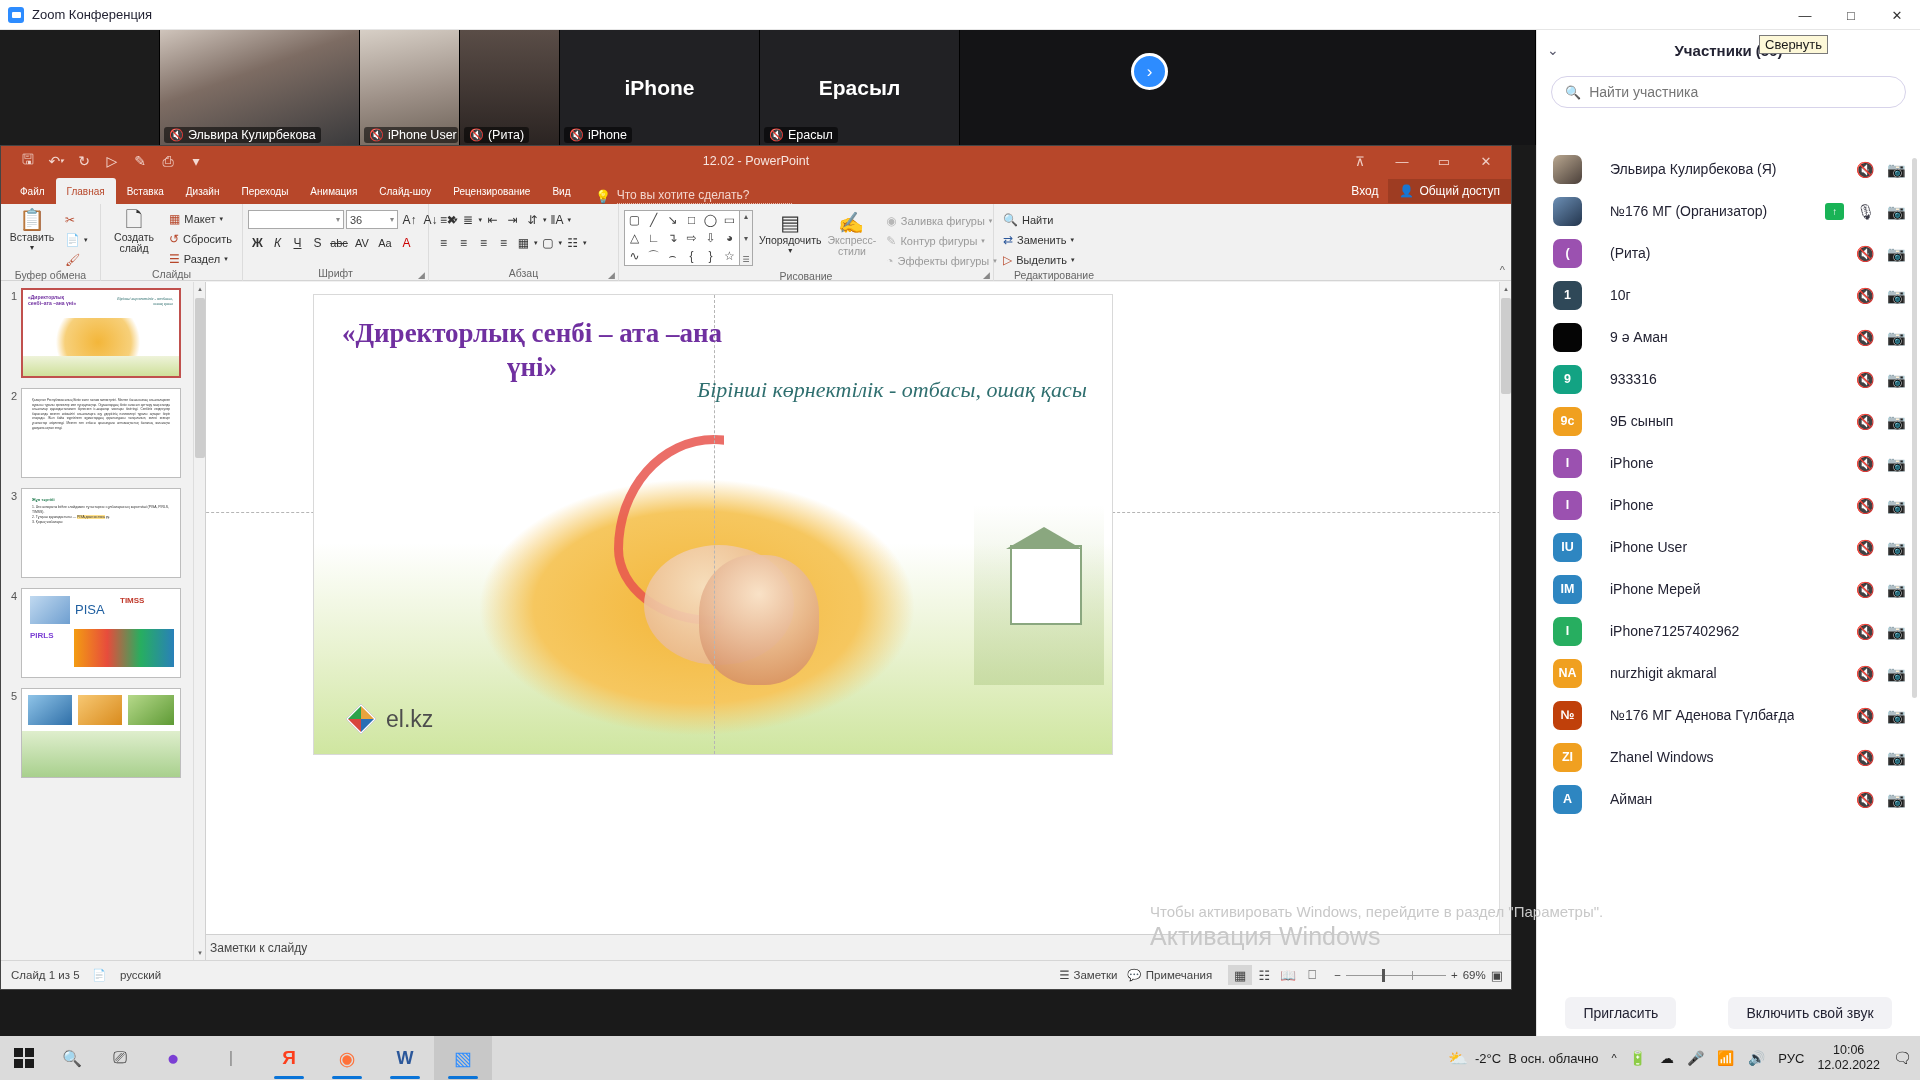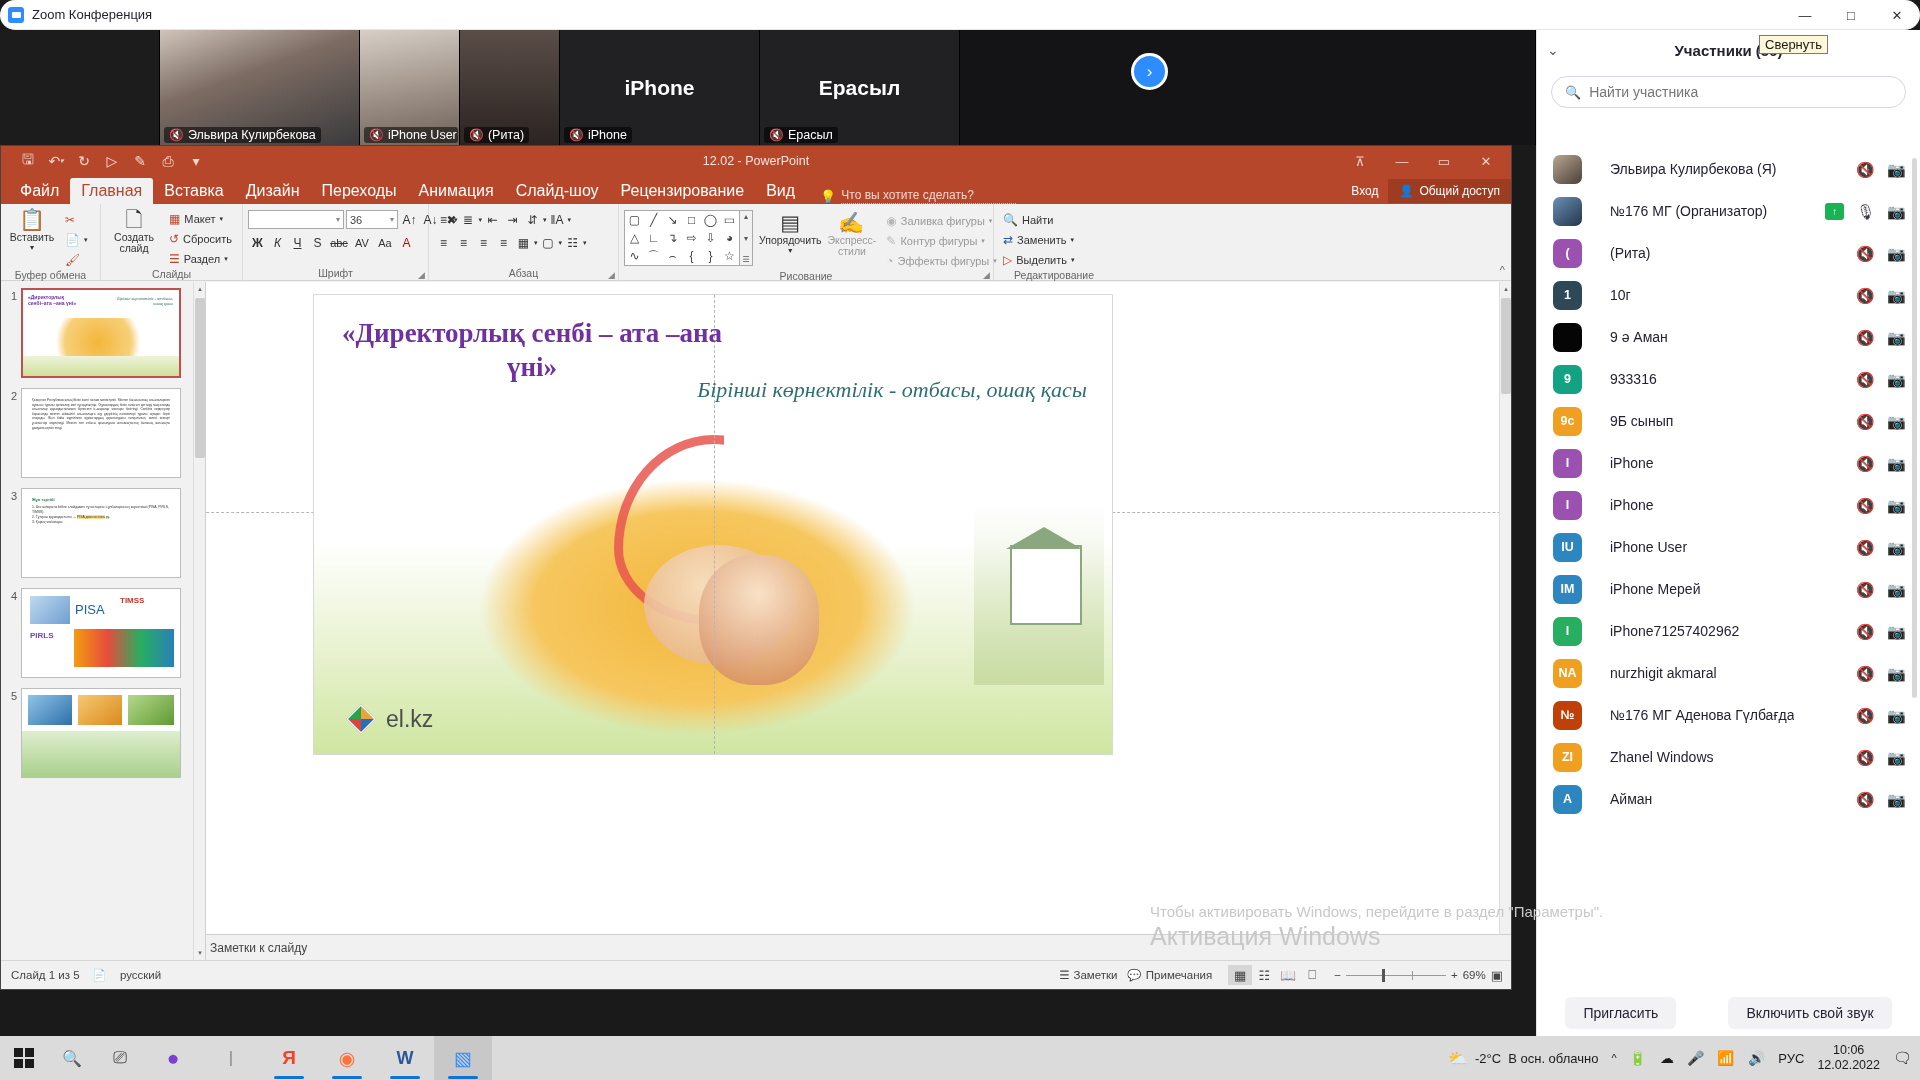--- a/index.html
+++ b/index.html
@@ -13,21 +13,20 @@
   
   #zoom-window {
     position: absolute; left: 0; top: 0;
     width: 1920px; height: 1045px;
     background: #1a1a1a;
   }
   #zoom-titlebar {
     position: absolute; left:0; top:0; width:1920px; height:30px;
     background:#fff; display:flex; align-items:center; padding-left:8px;
     border-bottom:1px solid #e6e6e6;
-    border-radius:15px;
   }
   .zoom-logo {
     width:16px;height:16px;border-radius:3px;background:#2d8cff;
     display:flex;align-items:center;justify-content:center;margin-right:8px;
   }
   .zoom-logo::after{content:"";width:9px;height:6px;border-radius:1px;background:#fff;}
   #zoom-title-text{font-size:13px;color:#232333;}
   .win-ctrl-group{position:absolute;right:0;top:0;display:flex;height:30px;}
   .win-ctrl{width:46px;height:30px;display:flex;align-items:center;justify-content:center;
     font-size:13px;color:#333;}
@@ -57,21 +56,21 @@
   .qat{display:flex;align-items:center;gap:2px;padding-left:14px;}
   .qat-btn{width:26px;height:22px;display:flex;align-items:center;justify-content:center;
     color:#f4d9d2;font-size:14px;}
   #ppt-doc-title{position:absolute;left:0;right:0;text-align:center;font-size:12.5px;color:#f6e4df;}
   .ppt-wctrl{display:flex;position:absolute;right:4px;top:0;height:30px;align-items:center;}
   .ppt-wctrl span{width:42px;height:30px;display:flex;align-items:center;justify-content:center;
     color:#f0cfc6;font-size:13px;}
 
   #ppt-tabs{height:28px;background:#b7472a;display:flex;align-items:flex-end;position:relative;
     padding-left:8px;}
-  .ptab{height:26px;padding:0 11px;display:flex;align-items:center;font-size:16px;color:#fff;}
+  .ptab{height:26px;padding:0 11px;display:flex;align-items:center;font-size:10px;color:#fff;}
   .ptab.active{background:#f1f1f1;color:#b7472a;border-radius:3px 3px 0 0;font-weight:400;}
   #tellme{display:flex;align-items:center;gap:5px;color:#f3d6ce;font-size:12px;margin-left:14px;}
   #tellme .bulb{color:#ffd966;font-size:13px;}
   .tm-underline{border-bottom:1px dotted #e8b7ab;min-width:175px;padding-bottom:1px;}
   #ppt-right-top{position:absolute;right:0;bottom:0;display:flex;align-items:center;height:26px;}
   #signin{color:#fff;font-size:12px;padding:0 10px;}
   #share-btn{background:#9e3c22;color:#fff;font-size:12px;padding:5px 11px;display:flex;
     align-items:center;gap:5px;}
 
   #ribbon{height:77px;background:#f1f1f1;border-bottom:1px solid #d4d4d4;display:flex;

